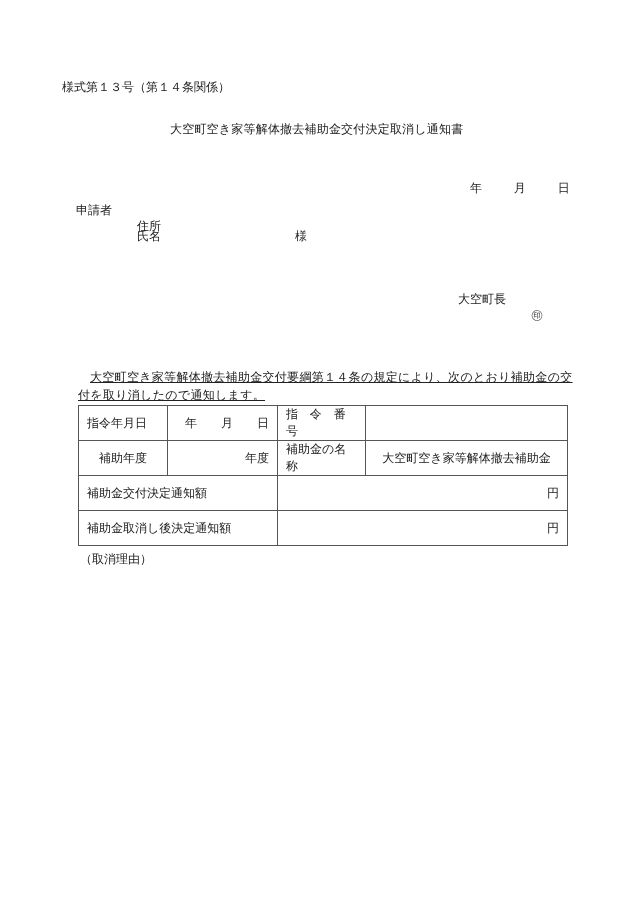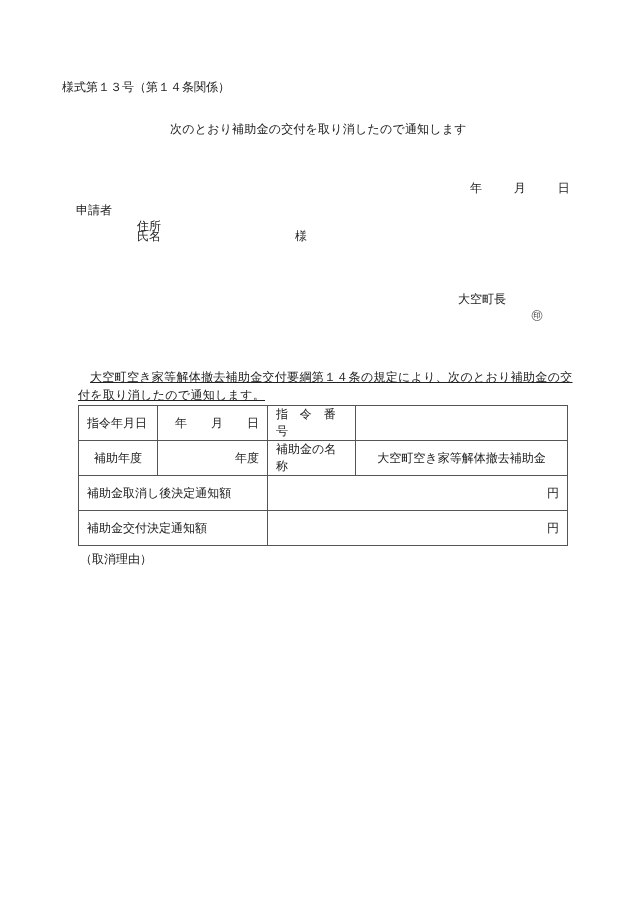--- a/index.html
+++ b/index.html
@@ -15,32 +15,32 @@
   .applicant-label { left: 76px; top: 203px; }
   .addr-label { left: 137px; top: 219px; }
   .name-label { left: 137px; top: 229px; text-align: center; }
   .sama { left: 295px; top: 229px; }
   .mayor { left: 458px; top: 292px; }
   .seal { left: 531px; top: 308px; }
   .body-text { left: 78px; top: 368px; width: 495px; white-space: normal; line-height: 18px; text-indent: 12px; letter-spacing: 0.3px; text-decoration: underline; }
   .reason { left: 80px; top: 552px; }
   table.t { position: absolute; left: 78px; top: 405px; width: 490px; border-collapse: collapse; }
   table.t td { border: 1px solid #555; height: 35px; padding: 0 8px; font-size: 12px; box-sizing: border-box; }
-  .c1 { width: 79px; }
+  .c1 { width: 89px; }
   .c2 { width: 110px; }
   .c3 { width: 88px; }
   .right { text-align: right; }
   .center { text-align: center; }
   .spaced { letter-spacing: 4px; }
 </style>
 </head>
 <body>
 
 <div class="abs form-no">様式第１３号（第１４条関係）</div>
-<div class="abs title">次のとおり補助金の交付を取り消したので通知します</div>
+<div class="abs title">大空町空き家等解体撤去補助金交付決定取消し通知書</div>
 
 <div class="abs date">
   <span>年</span><span style="width:28px"></span>
   <span>月</span><span style="width:28px"></span>
   <span>日</span>
 </div>
 
 <div class="abs applicant-label">申請者</div>
 <div class="abs addr-label">住所</div>
 <div class="abs name-label">氏名</div>
@@ -59,23 +59,23 @@
     <td class="c3 spaced">指 令 番 号</td>
     <td></td>
   </tr>
   <tr>
     <td class="c1 center">補助年度</td>
     <td class="c2 right">年度</td>
     <td class="c3">補助金の名称</td>
     <td class="center">大空町空き家等解体撤去補助金</td>
   </tr>
   <tr>
-    <td colspan="2">補助金取消し後決定通知額</td>
+    <td colspan="2">補助金交付決定通知額</td>
     <td colspan="2" class="right">円</td>
   </tr>
   <tr>
-    <td colspan="2">補助金交付決定通知額</td>
+    <td colspan="2">補助金取消し後決定通知額</td>
     <td colspan="2" class="right">円</td>
   </tr>
 </tbody>
   </table>
 
 <div class="abs reason">（取消理由）</div>
 
 </body></html>

